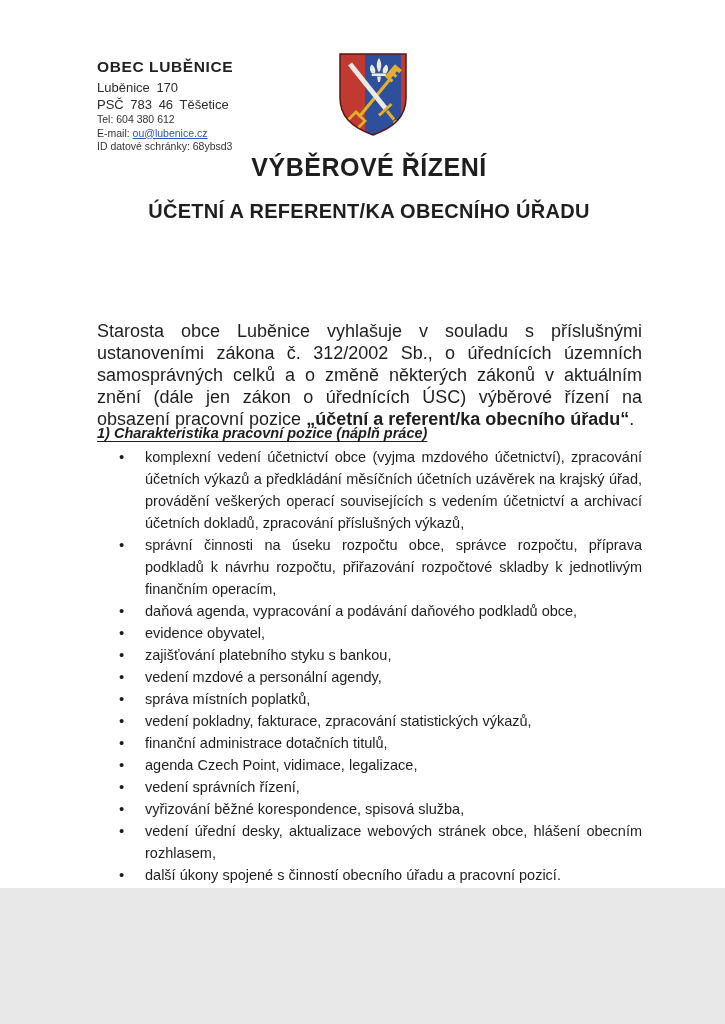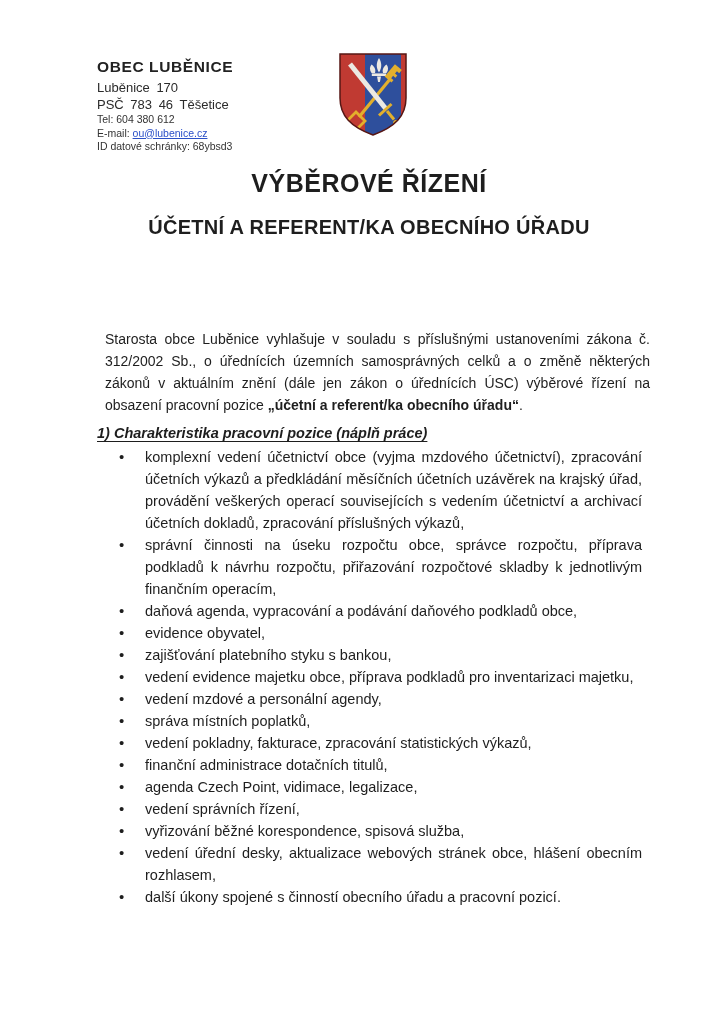--- a/index.html
+++ b/index.html
@@ -3,21 +3,21 @@
 <meta charset="utf-8">
 <style>
   html, body {
     margin: 0;
     padding: 0;
     background: #e8e8e8;
   }
   .page {
     position: relative;
     width: 725px;
-    height: 1024px;
+    height: 888px;
     margin: 0 auto;
     background: #ffffff;
     font-family: "Liberation Sans", sans-serif;
     color: #1e1e1e;
     overflow: hidden;
   }
   
   .letterhead-text {
     position: absolute;
     left: 97px;
@@ -50,21 +50,21 @@
     position: absolute;
     left: 338px;
     top: 52px;
     width: 70px;
     height: 85px;
   }
   
   .titles {
     position: absolute;
     left: 139px;
-    top: 168px;
+    top: 152px;
     width: 460px;
     text-align: center;
   }
   .title-main {
     font-size: 25px;
     font-weight: bold;
     line-height: 30px;
     letter-spacing: 0.5px;
     margin: 0;
   }
@@ -80,24 +80,24 @@
     line-height: 36px;
     letter-spacing: 0.3px;
     margin: 11px 0 0 0;
   }
   
   .intro {
     position: absolute;
     left: 97px;
     top: 320px;
     width: 545px;
-    font-size: 14px;
+    font-size: 18px;
     line-height: 22px;
     text-align: justify;
-    margin: 8px;
+    margin: 0;
   }
   .intro b { font-weight: bold; }
   .doc-section {
     position: absolute;
     left: 97px;
     width: 545px;
   }
   .section-1 { top: 422px; }
   .section-2 { top: 862px; }
   .sec-heading {
@@ -201,21 +201,20 @@
         <li>komplexní vedení účetnictví obce (vyjma mzdového účetnictví), zpracování účetních výkazů a předkládání měsíčních účetních uzávěrek na krajský úřad, provádění veškerých operací souvisejících s vedením účetnictví a archivací účetních dokladů, zpracování příslušných výkazů,</li>
 
         <li>správní činnosti na úseku rozpočtu obce, správce rozpočtu, příprava podkladů k návrhu rozpočtu, přiřazování rozpočtové skladby k jednotlivým finančním operacím,</li>
 
         <li>daňová agenda, vypracování a podávání daňového podkladů obce,</li>
 
         <li>evidence obyvatel,</li>
 
         <li>zajišťování platebního styku s bankou,</li>
 
-        <li>vedení evidence majetku obce, příprava podkladů pro inventarizaci majetku,</li>
 
         <li>vedení mzdové a personální agendy,</li>
 
         <li>správa místních poplatků,</li>
 
         <li>vedení pokladny, fakturace, zpracování statistických výkazů,</li>
 
         <li>finanční administrace dotačních titulů,</li>
 
         <li>agenda Czech Point, vidimace, legalizace,</li>

